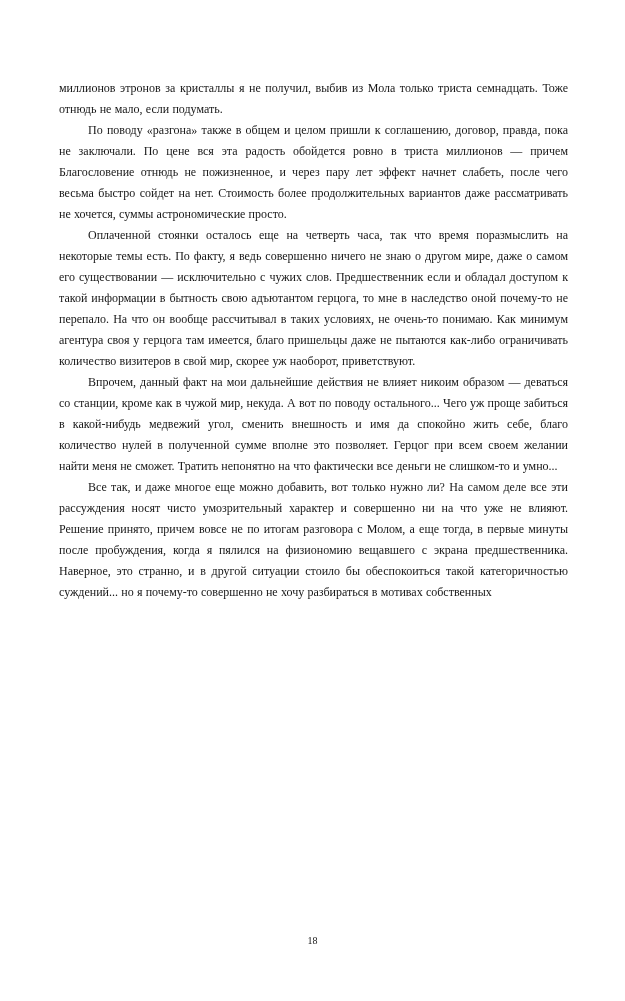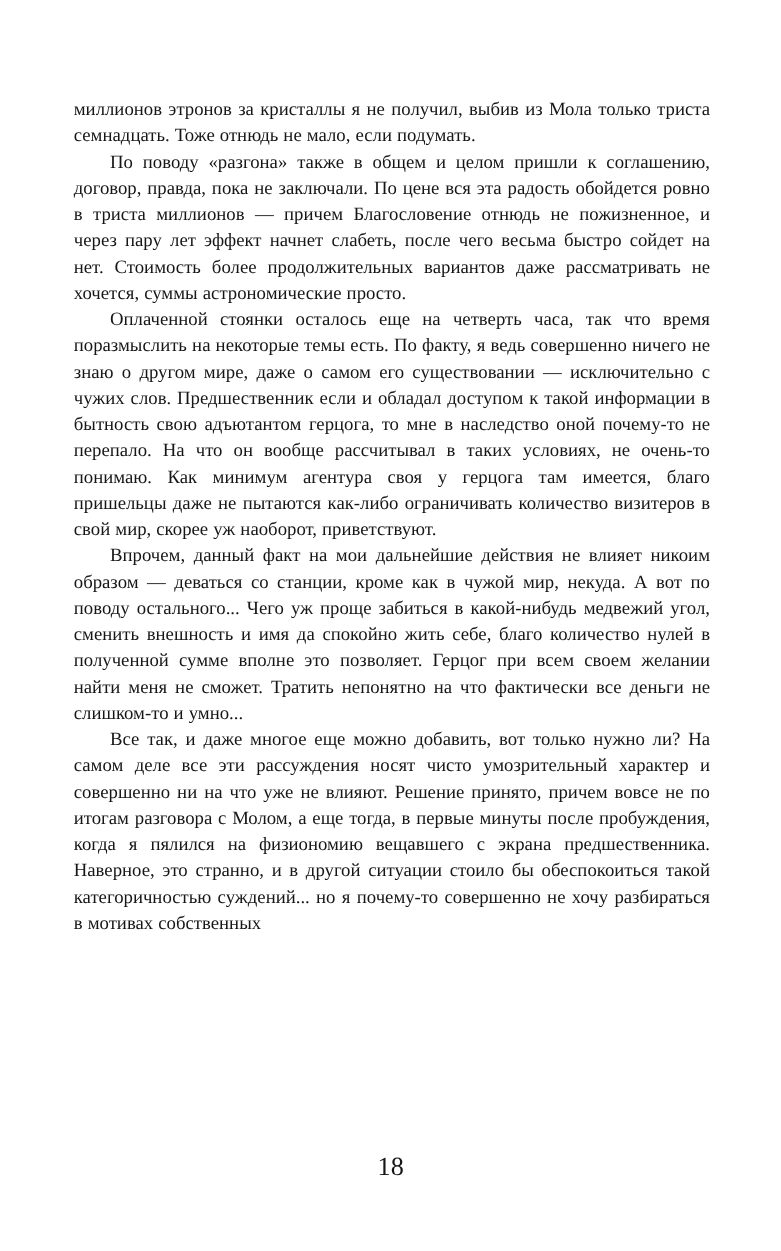--- a/index.html
+++ b/index.html
@@ -20,38 +20,38 @@
     height: 1001px;
     padding: 78px 57px 0 59px;
     background: #ffffff;
     overflow: hidden;
   }
   .text-block {
     width: 100%;
   }
   .para {
     margin: 0;
-    font-size: 15px;
+    font-size: 12px;
     line-height: 21px;
     text-align: justify;
     text-indent: 29px;
     hyphens: auto;
     -webkit-hyphens: auto;
     word-spacing: 0.02em;
   }
   .para.no-indent {
     text-indent: 0;
   }
   .page-number {
     position: absolute;
     left: 0;
     right: 0;
     bottom: 55px;
     text-align: center;
-    font-size: 21px;
+    font-size: 10px;
     color: #161616;
   }
 </style>
 </head>
 <body>
 
 <div class="book-page">
   <div class="text-block">
     <p class="para no-indent">миллионов этронов за кристаллы я не получил, выбив из Мола только триста семнадцать. Тоже отнюдь не мало, если подумать.</p>
     <p class="para">По поводу «разгона» также в общем и целом пришли к соглашению, договор, правда, пока не заключали. По цене вся эта радость обойдется ровно в триста миллионов — причем Благословение отнюдь не пожизненное, и через пару лет эффект начнет слабеть, после чего весьма быстро сойдет на нет. Стоимость более продолжительных вариантов даже рассматривать не хочется, суммы астрономические просто.</p>

